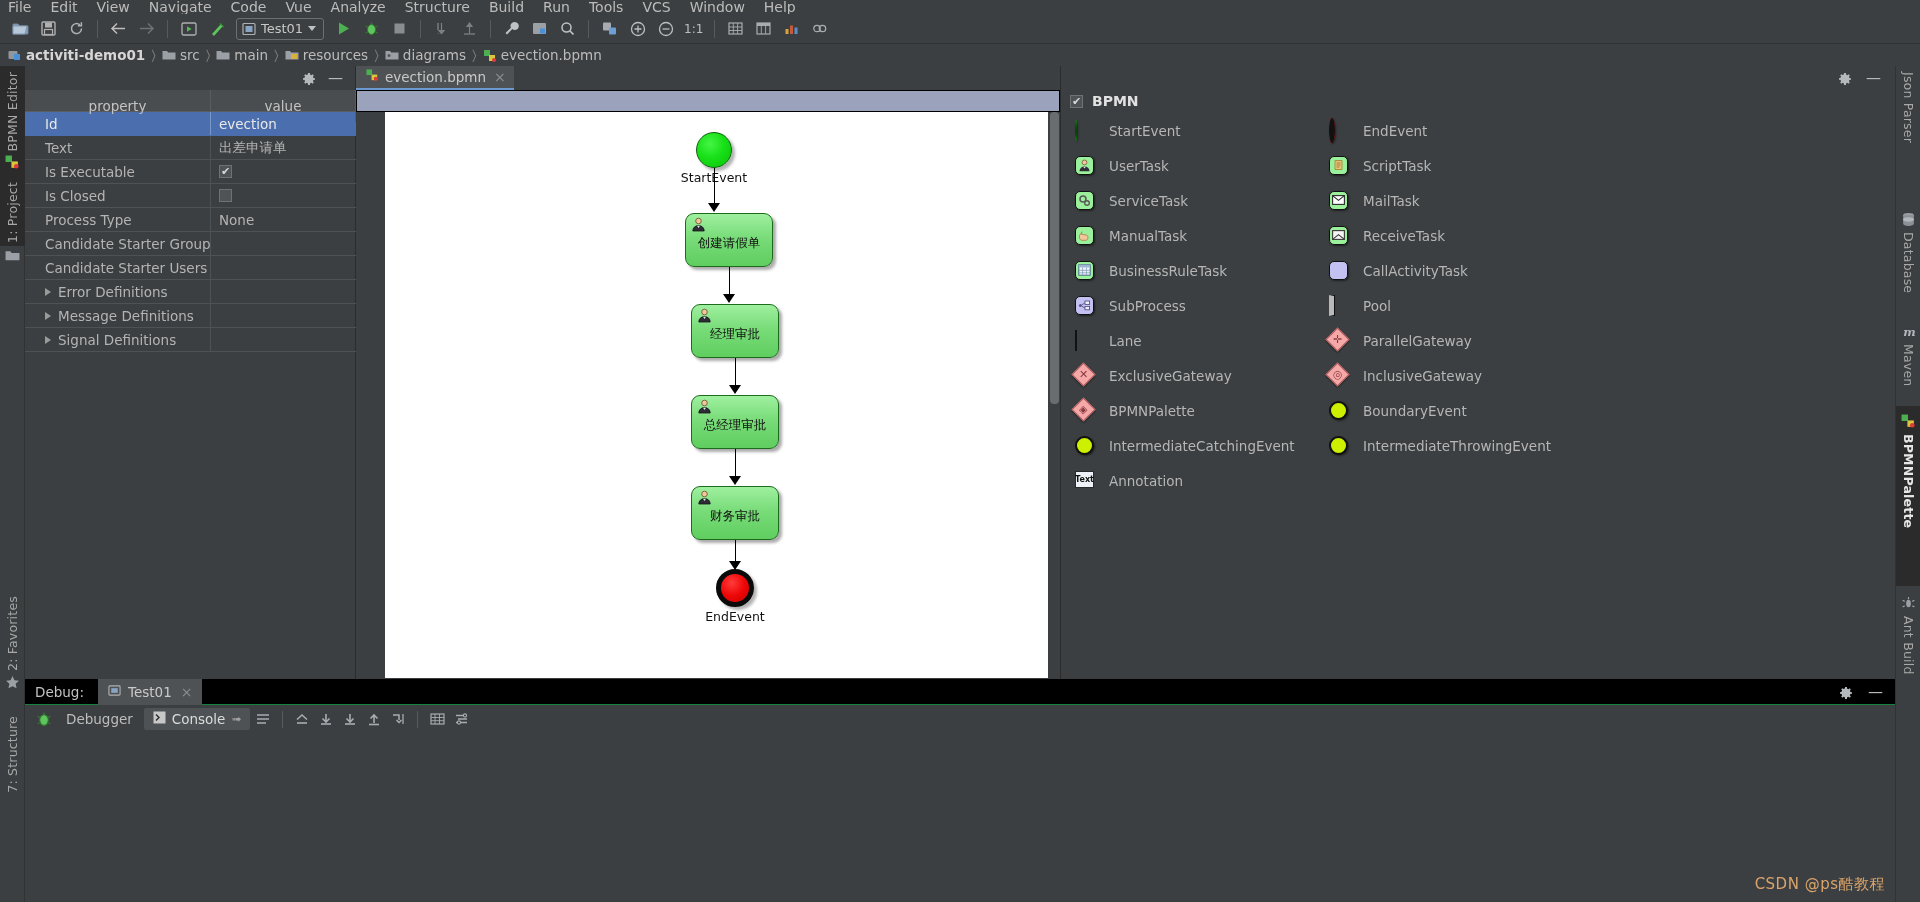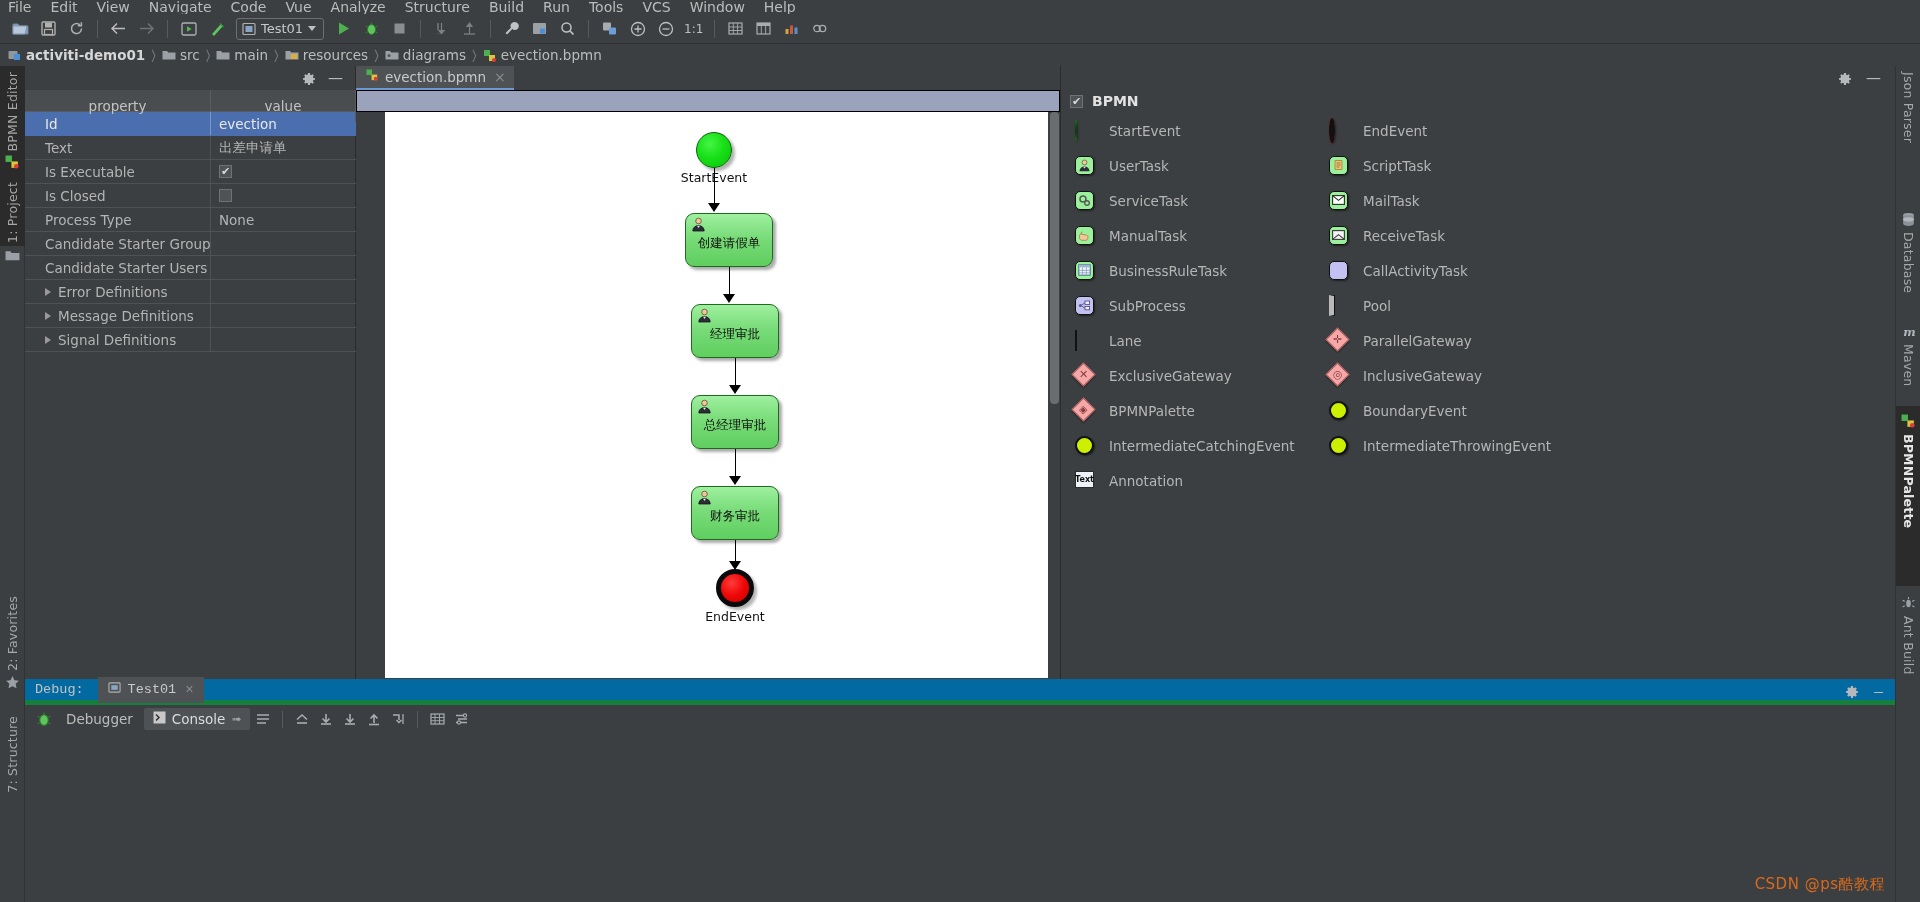--- a/index.html
+++ b/index.html
@@ -249,23 +249,22 @@
   }
   .vtab.r .vtxt { writing-mode: vertical-rl; }
 
   
   .debug-wrap {
     position: absolute; top: 679px; left: 25px; width: 1870px; height: 223px;
     background: #3c3f41;
   }
   .dbg-tabrow {
     position: absolute; top: 0; left: 0; width: 1870px; height: 26px;
-    background: #0369a1; display: flex; align-items: center;
-    border-bottom: 5px solid #15803d;
-    font-family: Liberation Mono, monospace;
+    background: #000000; display: flex; align-items: center;
+    border-bottom: 1px solid #15803d;
   }
   .dbg-label { font-size: 13.5px; color: #c3c3c3; padding: 0 14px 0 10px; }
   .dbg-tab {
     height: 26px; display: flex; align-items: center; gap: 7px; padding: 0 10px;
     background: #4e5254; font-size: 13.5px; color: #c9c9c9;
   }
   .dbg-right {
     position: absolute; right: 12px; top: 0; height: 26px;
     display: flex; align-items: center; gap: 15px;
   }
@@ -276,21 +275,21 @@
   }
   .dt-tab {
     height: 22px; display: flex; align-items: center; gap: 6px; padding: 0 9px;
     font-size: 13.5px; color: #bdbdbd; border-radius: 2px;
   }
   .dt-tab.active { background: #4e5254; color: #dcdcdc; }
   .dt-icon { width: 22px; height: 22px; display: flex; align-items: center; justify-content: center; }
   .dt-sep { width: 1px; height: 17px; background: #555a5e; margin: 0 6px; }
   .watermark {
     position: absolute; right: 10px; bottom: 8px;
-    font-size: 15px; color: #f97316; opacity: .82; white-space: nowrap;
+    font-size: 15px; color: #fdba74; opacity: .82; white-space: nowrap;
     letter-spacing: .5px;
   }
 
   .gear { width: 14px; height: 14px; }
   .minus-btn { font-size: 15px; color: #b9b9b9; line-height: 1; }
 </style>
 </head>
 <body>
 
 <div id="app">

